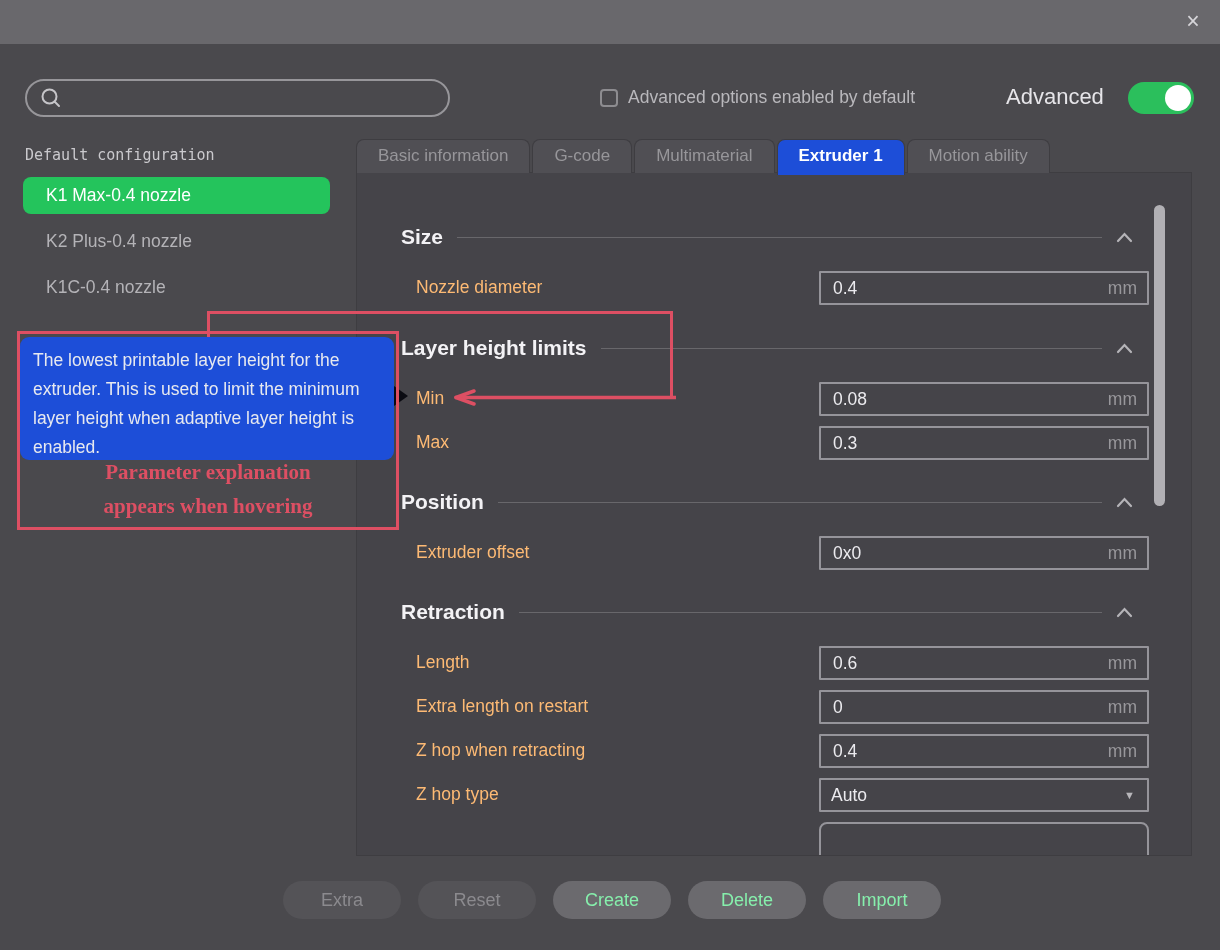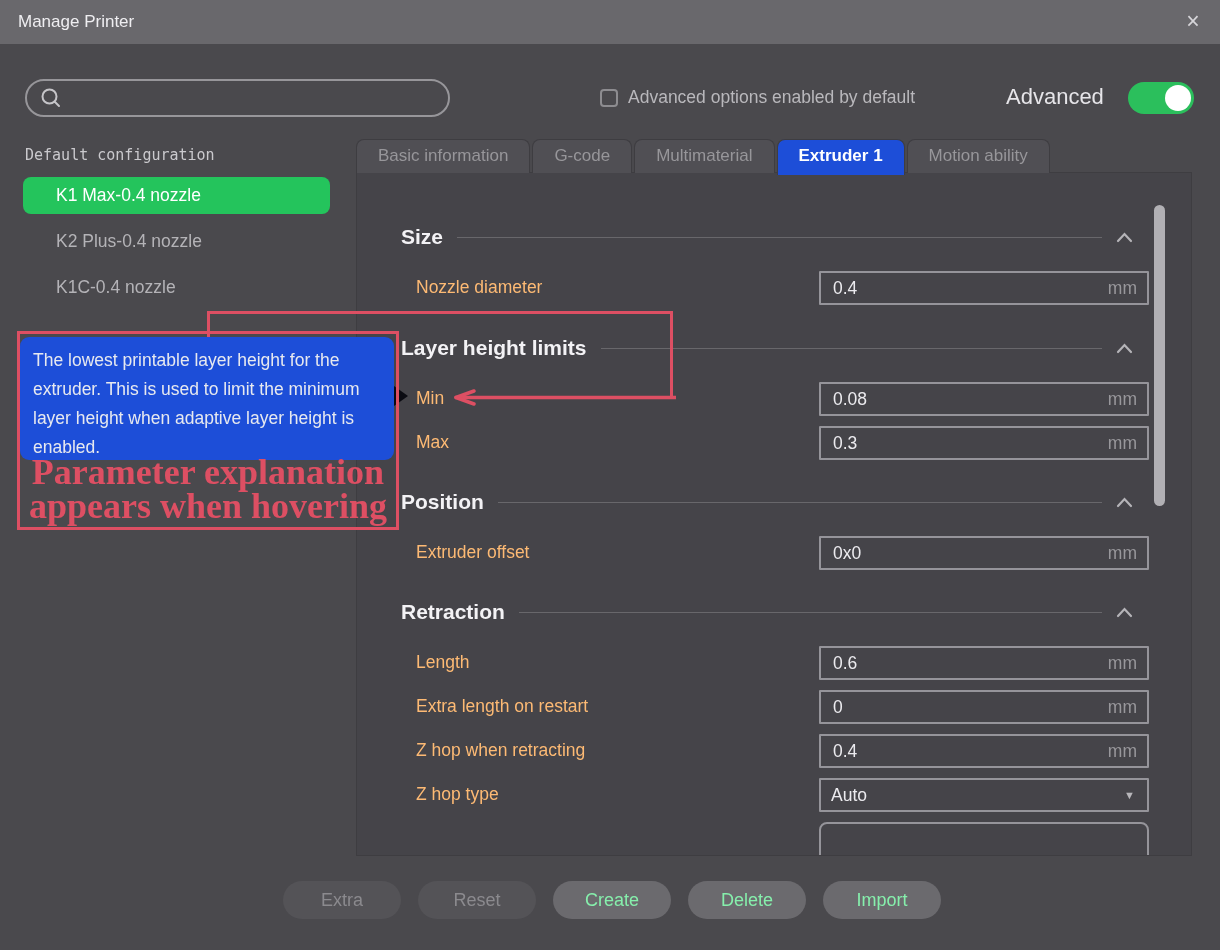--- a/index.html
+++ b/index.html
@@ -24,21 +24,21 @@
   .adv-check{position:absolute;left:600px;top:89px;width:18px;height:18px;border:2px solid #8d8c90;border-radius:4px;
     box-sizing:border-box;background:transparent;}
   .adv-check-label{position:absolute;left:628px;top:87px;font-size:17.5px;color:#b9b8bc;}
   .adv-label{position:absolute;left:1006px;top:84px;font-size:22px;color:#e6e5e9;}
   .toggle{position:absolute;left:1128px;top:82px;width:66px;height:32px;border-radius:16px;background:#2bbf5c;}
   .toggle .knob{position:absolute;right:3px;top:3px;width:26px;height:26px;border-radius:50%;background:#ffffff;}
 
   
   .sb-header{position:absolute;left:25px;top:146px;font-family:"DejaVu Sans Mono",monospace;font-size:15px;color:#cac9cd;}
   .sb-list{position:absolute;left:23px;top:177px;width:307px;}
-  .sb-item{height:37px;line-height:37px;border-radius:8px;padding-left:33px;font-size:17.5px;color:#b4b3b7;margin-bottom:9px;}
+  .sb-item{height:37px;line-height:37px;border-radius:8px;padding-left:23px;font-size:17.5px;color:#b4b3b7;margin-bottom:9px;}
   .sb-item.selected{background:#24c45c;color:#ffffff;}
 
   
   .tabbar{position:absolute;left:356px;top:139px;display:flex;z-index:3;}
   .tab{height:34px;line-height:32px;padding:0 21px;margin-right:2px;font-size:17px;color:#97969a;background:#504f54;
     border:1px solid #3e3d41;border-bottom:none;border-radius:8px 8px 0 0;box-sizing:border-box;}
   .tab.active{background:#1d4ed8;color:#ffffff;font-weight:bold;height:36px;position:relative;z-index:4;}
 
   
   .panel{position:absolute;left:356px;top:172px;width:836px;height:684px;background:#454449;border:1px solid #3e3d41;
@@ -73,29 +73,28 @@
   .rectA{position:absolute;left:207px;top:311px;width:466px;height:87px;box-sizing:border-box;
     border-top:3px solid #dd4f63;border-left:3px solid #dd4f63;border-right:3px solid #dd4f63;z-index:20;}
   .arrow-svg{position:absolute;left:450px;top:389px;z-index:20;}
   .tooltip{position:absolute;left:20px;top:337px;width:374px;height:123px;background:#1d4ed8;border-radius:9px;
     box-sizing:border-box;padding:9px 13px;color:#e7e9ef;font-size:17.5px;line-height:29px;z-index:21;}
   .callout-tri{position:absolute;left:394px;top:386px;width:0;height:0;border-top:10px solid transparent;
     border-bottom:10px solid transparent;border-left:14px solid #0b0b12;z-index:22;}
   .rectB{position:absolute;left:17px;top:331px;width:382px;height:199px;box-sizing:border-box;
     border:3px solid #dd4f63;z-index:23;}
   .caption{position:absolute;left:17px;top:455px;width:382px;text-align:center;z-index:24;
-    font-family:"Liberation Serif",serif;font-weight:bold;font-size:36px;line-height:34px;color:#dd4f63;}
+    font-family:"Liberation Serif",serif;font-weight:bold;font-size:21px;line-height:34px;color:#dd4f63;}
 </style>
 </head>
 <body>
 
 <div class="dialog">
 
   <div class="titlebar">
-    <div class="title">Manage Printer</div>
     <div class="close">×</div>
   </div>
 
   <div class="search">
     <svg width="22" height="22" viewBox="0 0 22 22">
       <circle cx="9.5" cy="9.5" r="7" fill="none" stroke="#c6c5c9" stroke-width="2"></circle>
       <line x1="14.5" y1="14.5" x2="19" y2="19" stroke="#c6c5c9" stroke-width="2" stroke-linecap="round"></line>
     </svg>
   </div>
 

